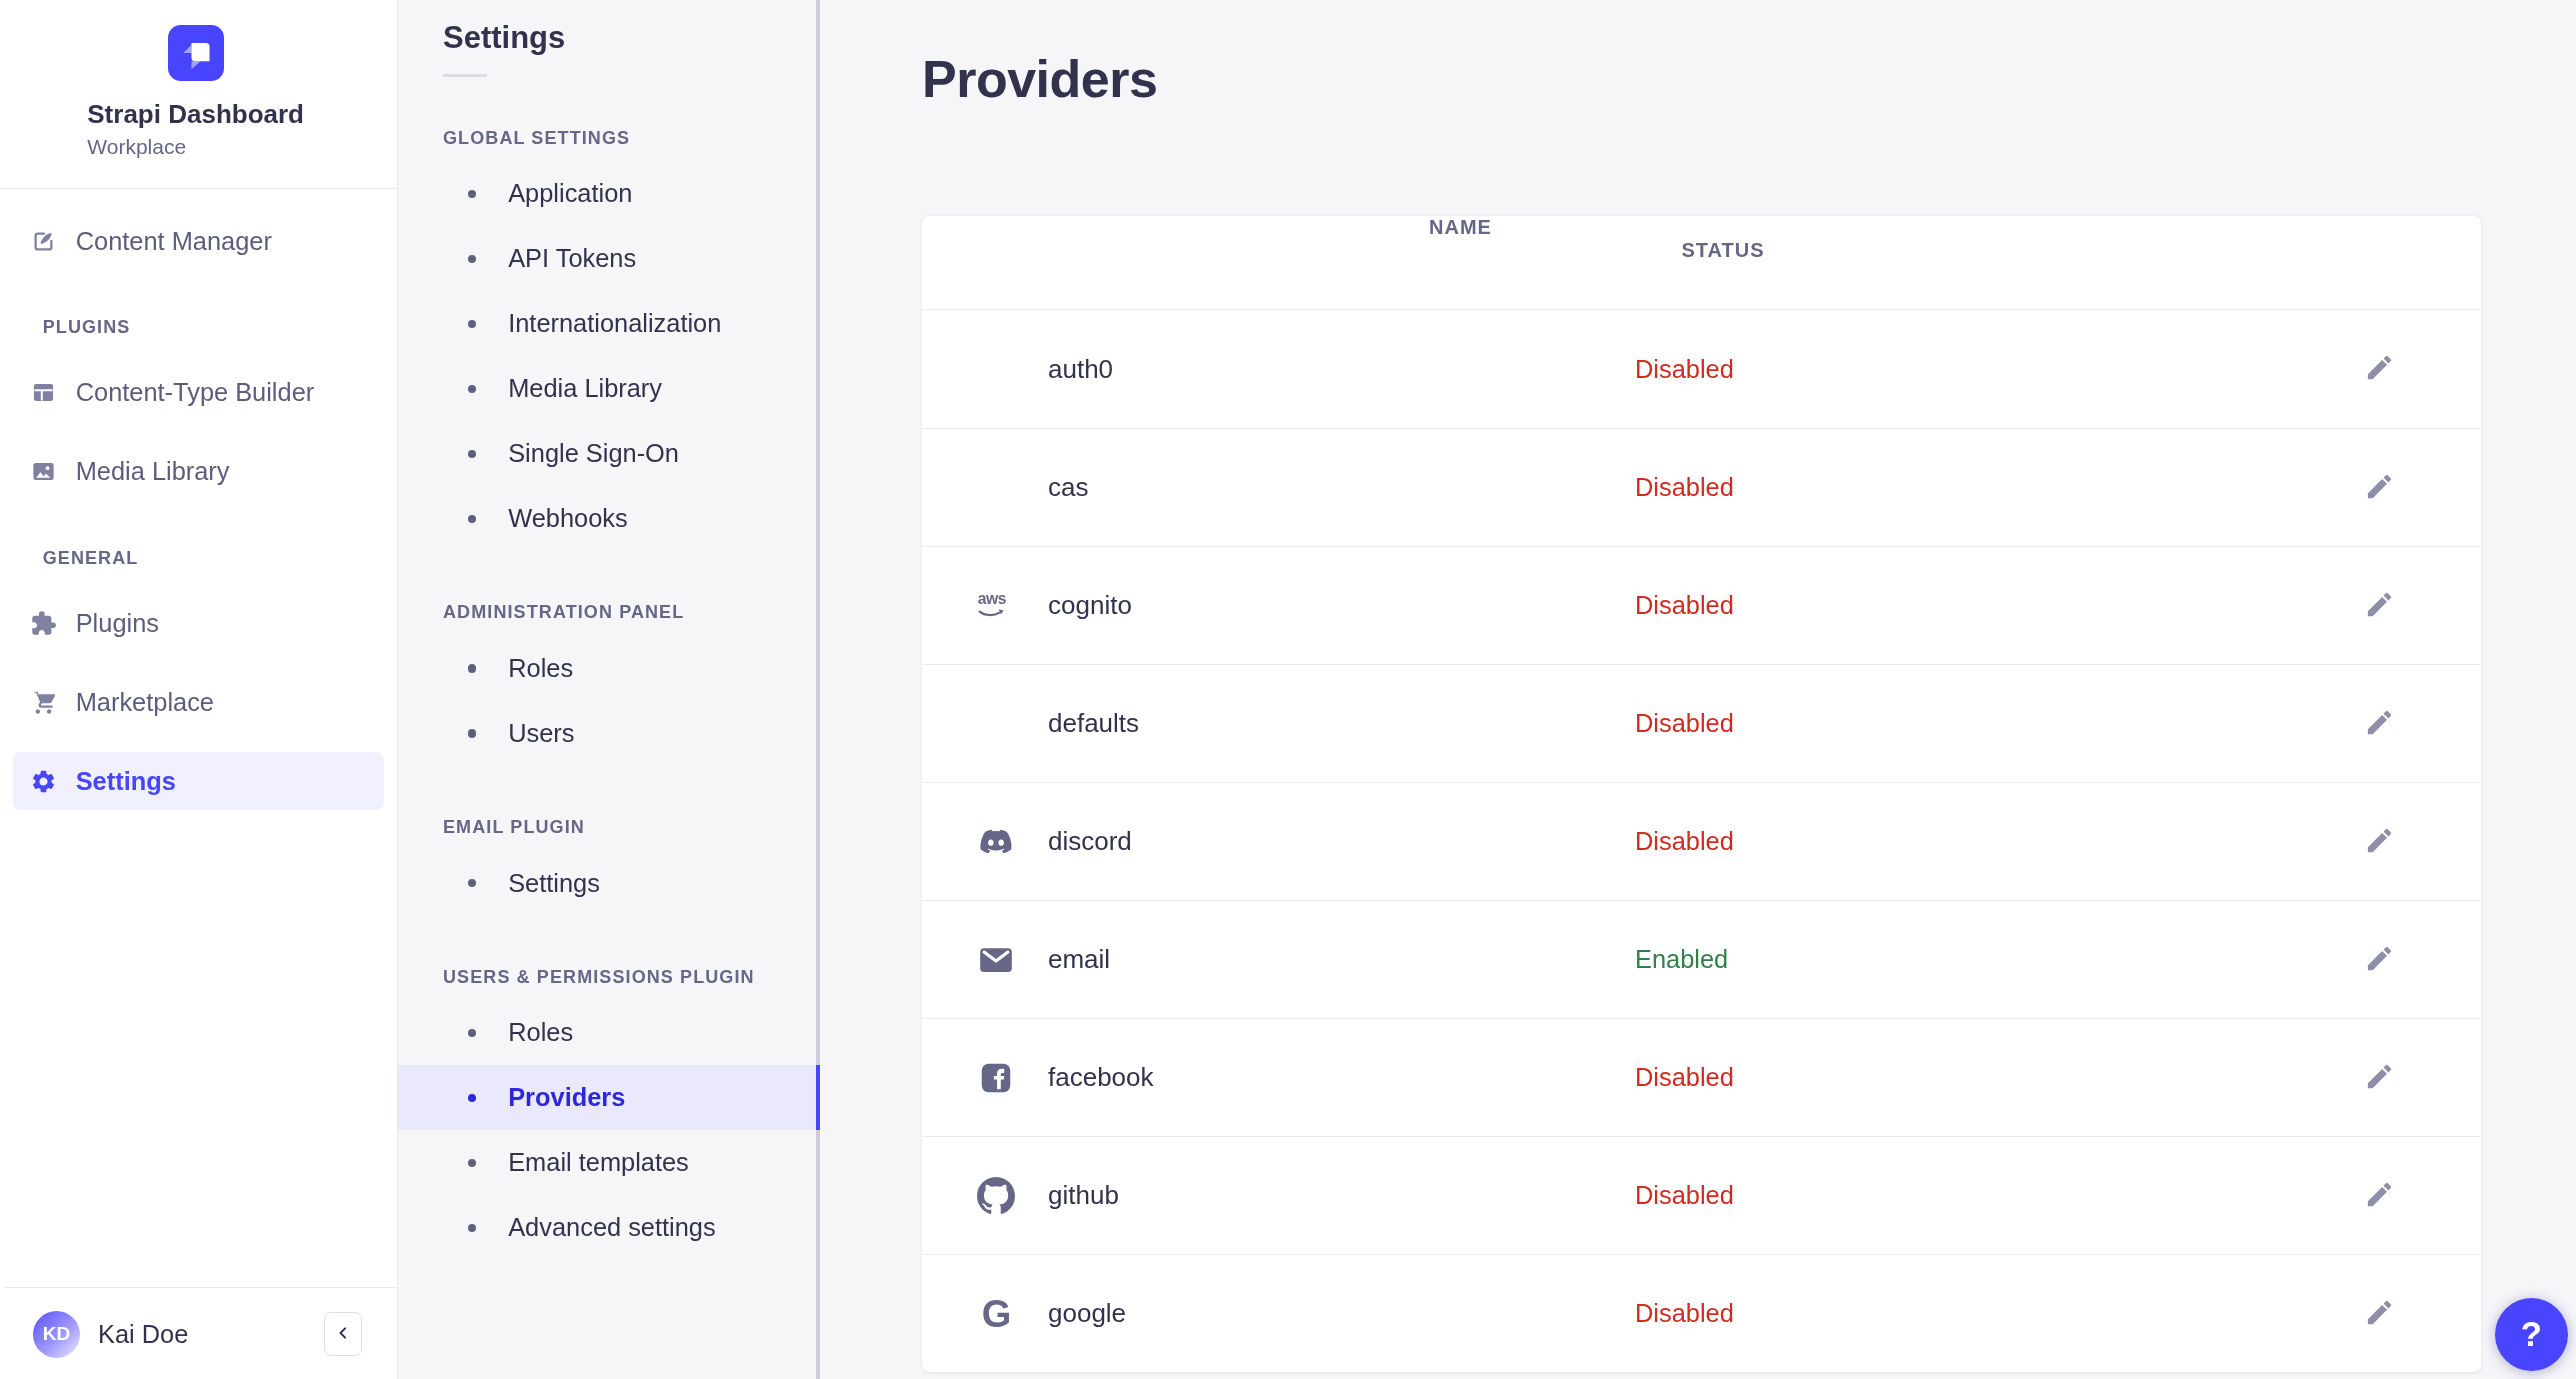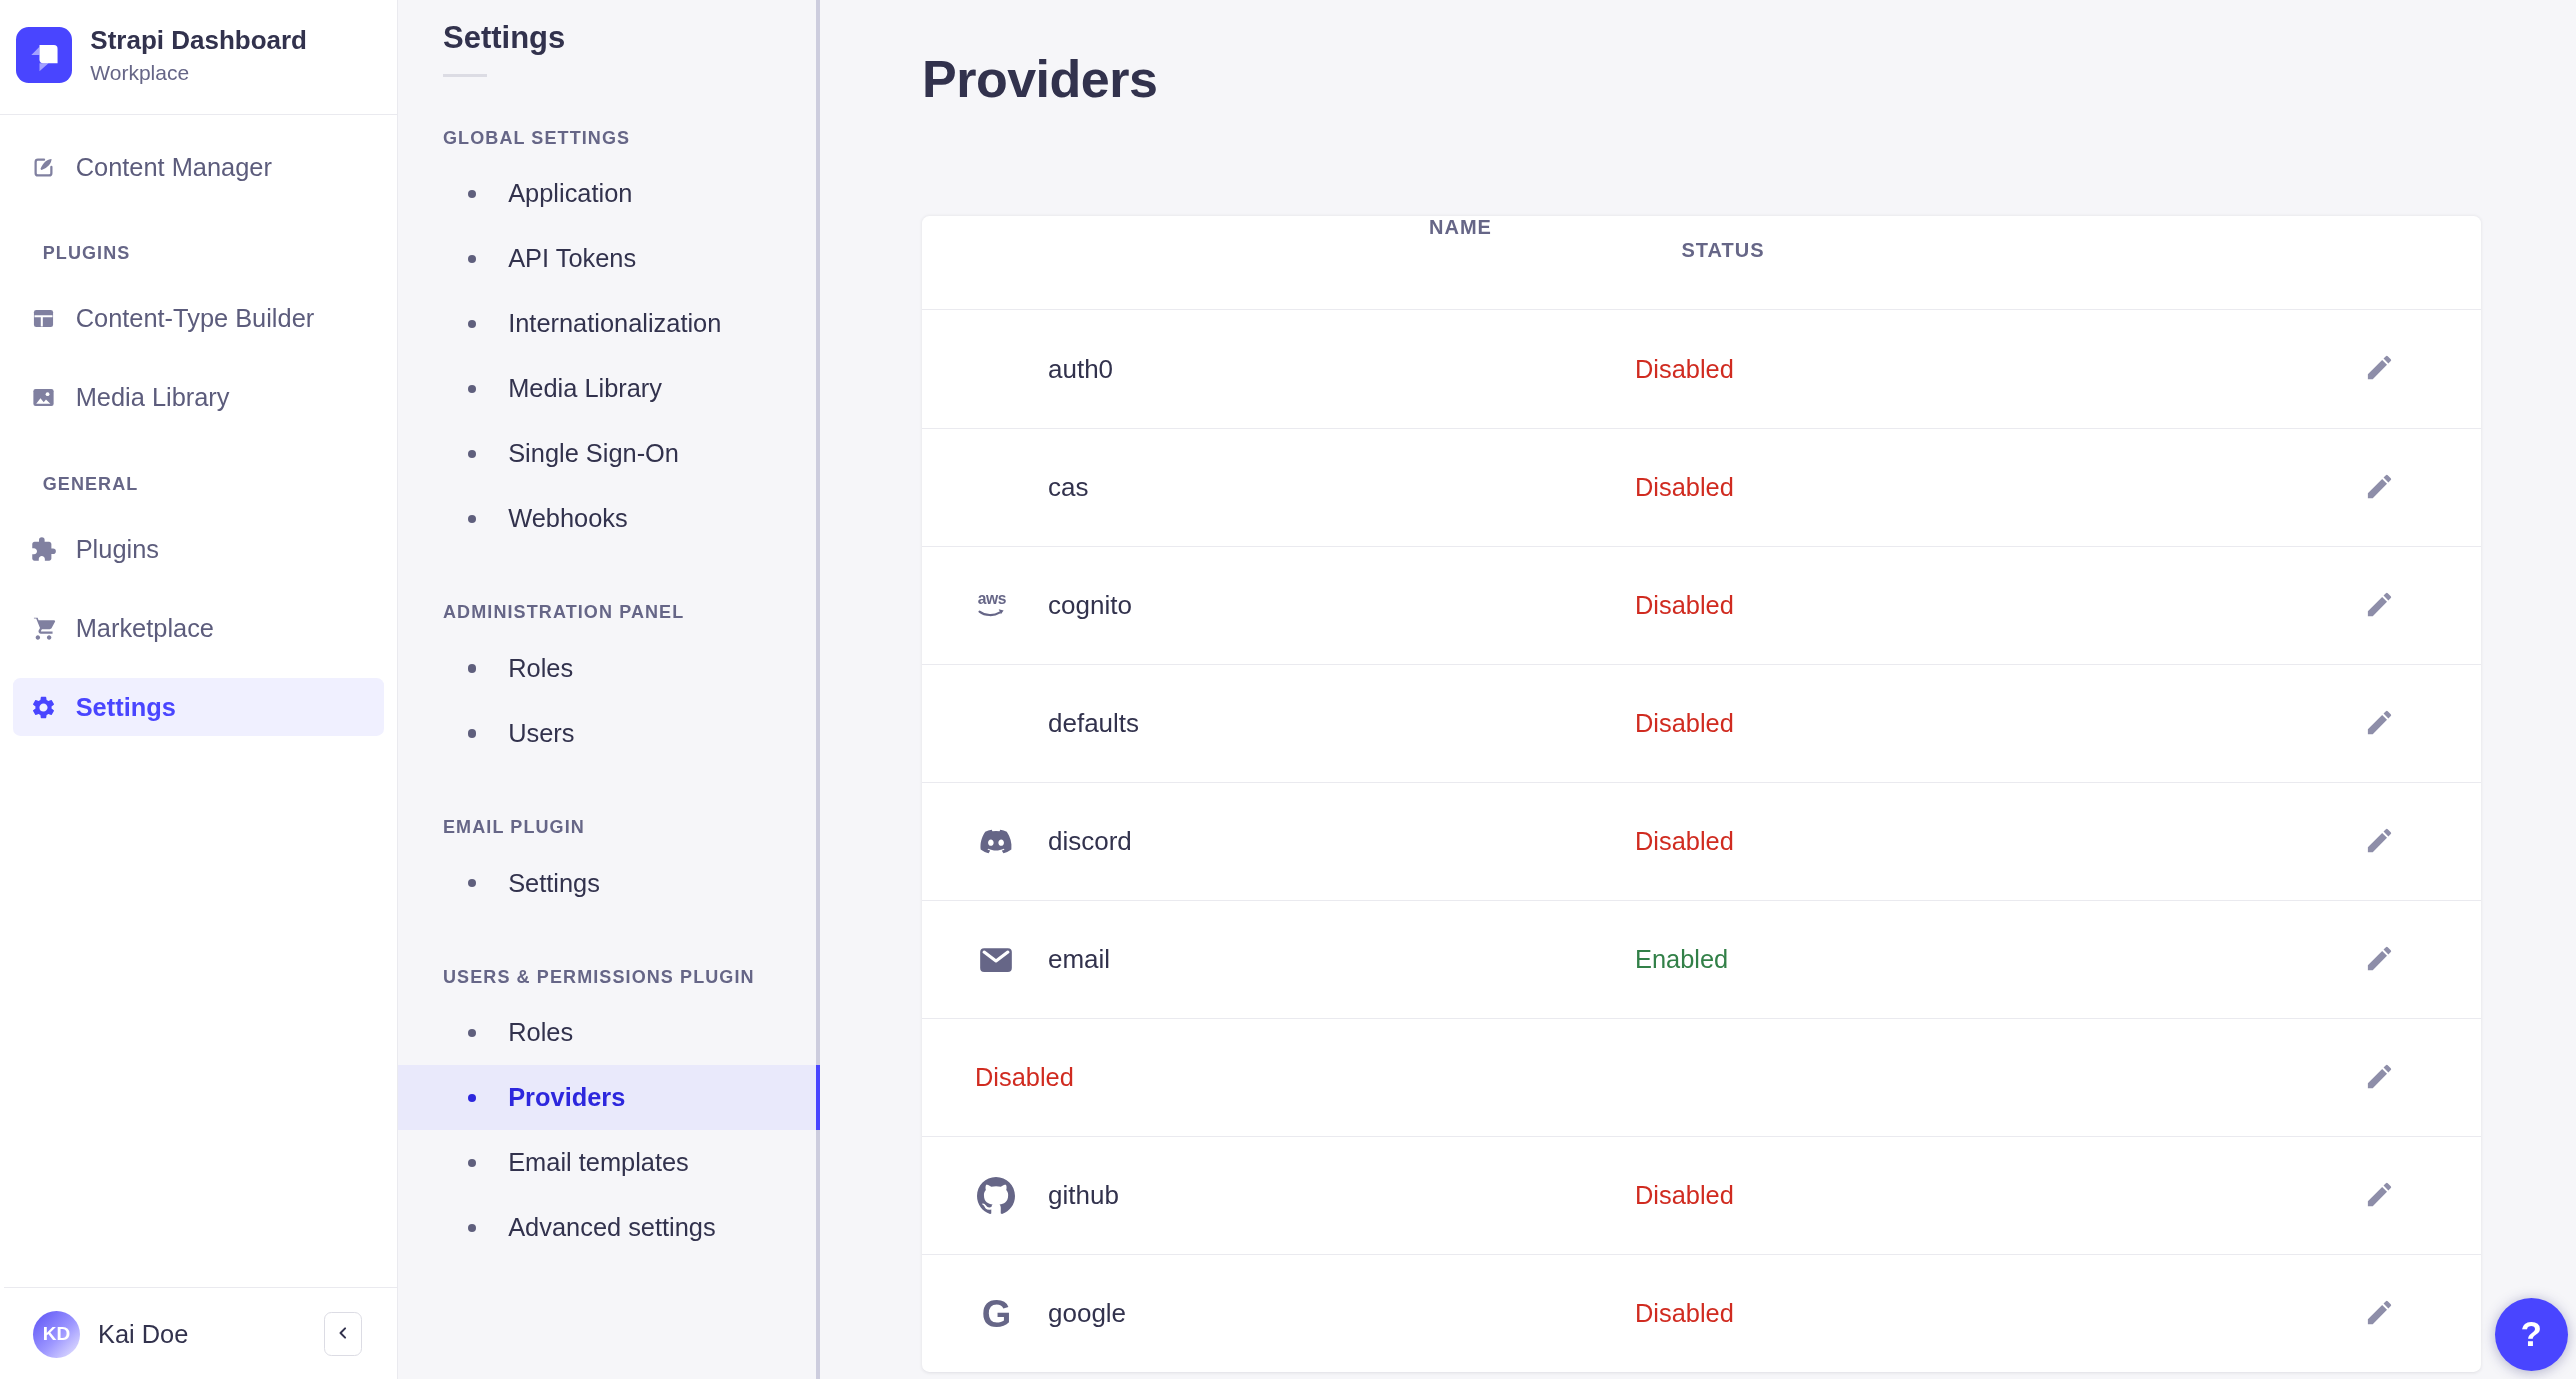--- a/index.html
+++ b/index.html
@@ -11,21 +11,21 @@
     display:flex;
   }
   
   .nav {
     width:398px; min-width:398px; height:100%;
     background:var(--card,#ffffff);
     border-right:0.9px solid var(--border,#eaeaef);
     position:relative;
   }
   .brand { display:flex; align-items:center; gap:18px; padding:25.4px 22px 29px 16.3px;
-    border-bottom:0.9px solid var(--border,#eaeaef); }
+    border-bottom:0.9px solid var(--border,#eaeaef);flex-direction:column; }
   .brand-logo { width:56px; height:56px; border-radius:12.7px; background:var(--primary,#4945ff);
     display:flex; align-items:center; justify-content:center; flex:none; }
   .brand-text { display:flex; flex-direction:column; gap:4.5px; }
   .brand-title { font-size:26px; font-weight:bold; color:var(--text,#32324d); }
   .brand-sub { font-size:21px; color:var(--text-muted,#666687); }
   .nav-list { padding:23.6px 12.7px 0 12.7px; }
   .nav-item { height:58px; border-radius:7.3px; display:flex; align-items:center;
     padding-left:17px; gap:19px; cursor:pointer; }
   .nav-item + .nav-item { margin-top:21px; }
   .nav-item .nicon { width:27px; height:27px; flex:none; display:flex; align-items:center; justify-content:center; }
@@ -361,20 +361,29 @@
         </div>
       <span class="cell-status st-ok">Enabled</span>
       <button class="edit-btn">
         <span><svg width="31" height="31" viewBox="0 0 24 24">
               <path fill="#8e8ea9" d="M3 17.25V21h3.75L17.81 9.94l-3.75-3.75L3 17.25zM20.71 7.04a.996.996 0 0 0 0-1.41l-2.34-2.34a.996.996 0 0 0-1.41 0l-1.83 1.83 3.75 3.75 1.83-1.83z"></path>
             </svg></span>
       </button>
     </div>
 
     <div class="trow">
+      <div class="cell-name">
+        <span class="icon-slot">
+          <svg width="36" height="36" viewBox="0 0 24 24">
+            <rect x="2.5" y="2.5" width="19" height="19" rx="4.5" fill="#666687"></rect>
+            <path fill="#ffffff" d="M15.8 8.6h1.7V5.9c-.3-.04-1-.12-1.8-.12-1.8 0-3 1.1-3 3.1v1.8H10.6v2.4h2.1v6.4h2.5v-6.4h2l.3-2.4h-2.3V9.7c0-.7.2-1.1.9-1.1z"></path>
+          </svg>
+        </span>
+        <span class="pname">facebook</span>
+        </div>
       <span class="cell-status st-bad">Disabled</span>
       <button class="edit-btn">
         <span><svg width="31" height="31" viewBox="0 0 24 24">
               <path fill="#8e8ea9" d="M3 17.25V21h3.75L17.81 9.94l-3.75-3.75L3 17.25zM20.71 7.04a.996.996 0 0 0 0-1.41l-2.34-2.34a.996.996 0 0 0-1.41 0l-1.83 1.83 3.75 3.75 1.83-1.83z"></path>
             </svg></span>
       </button>
     </div>
 
     <div class="trow">
       <div class="cell-name">

